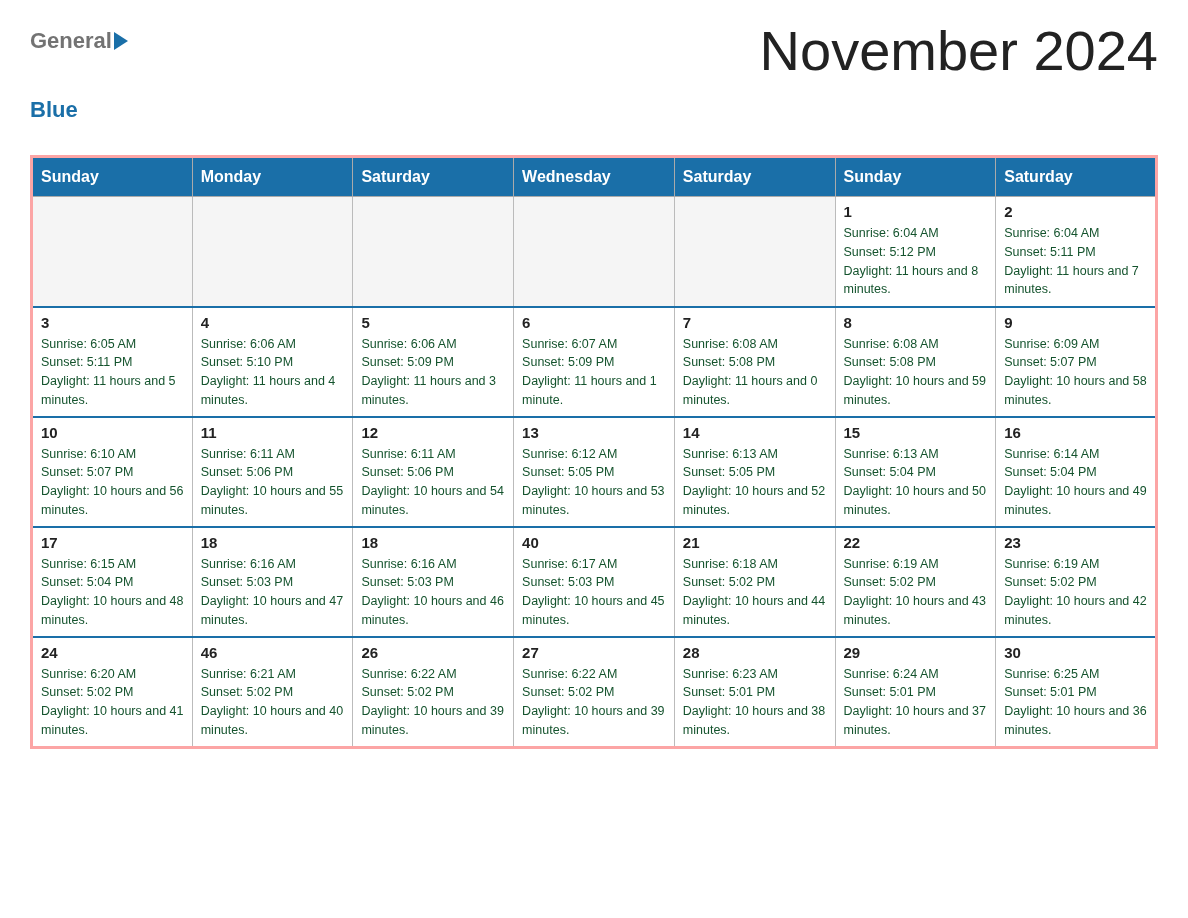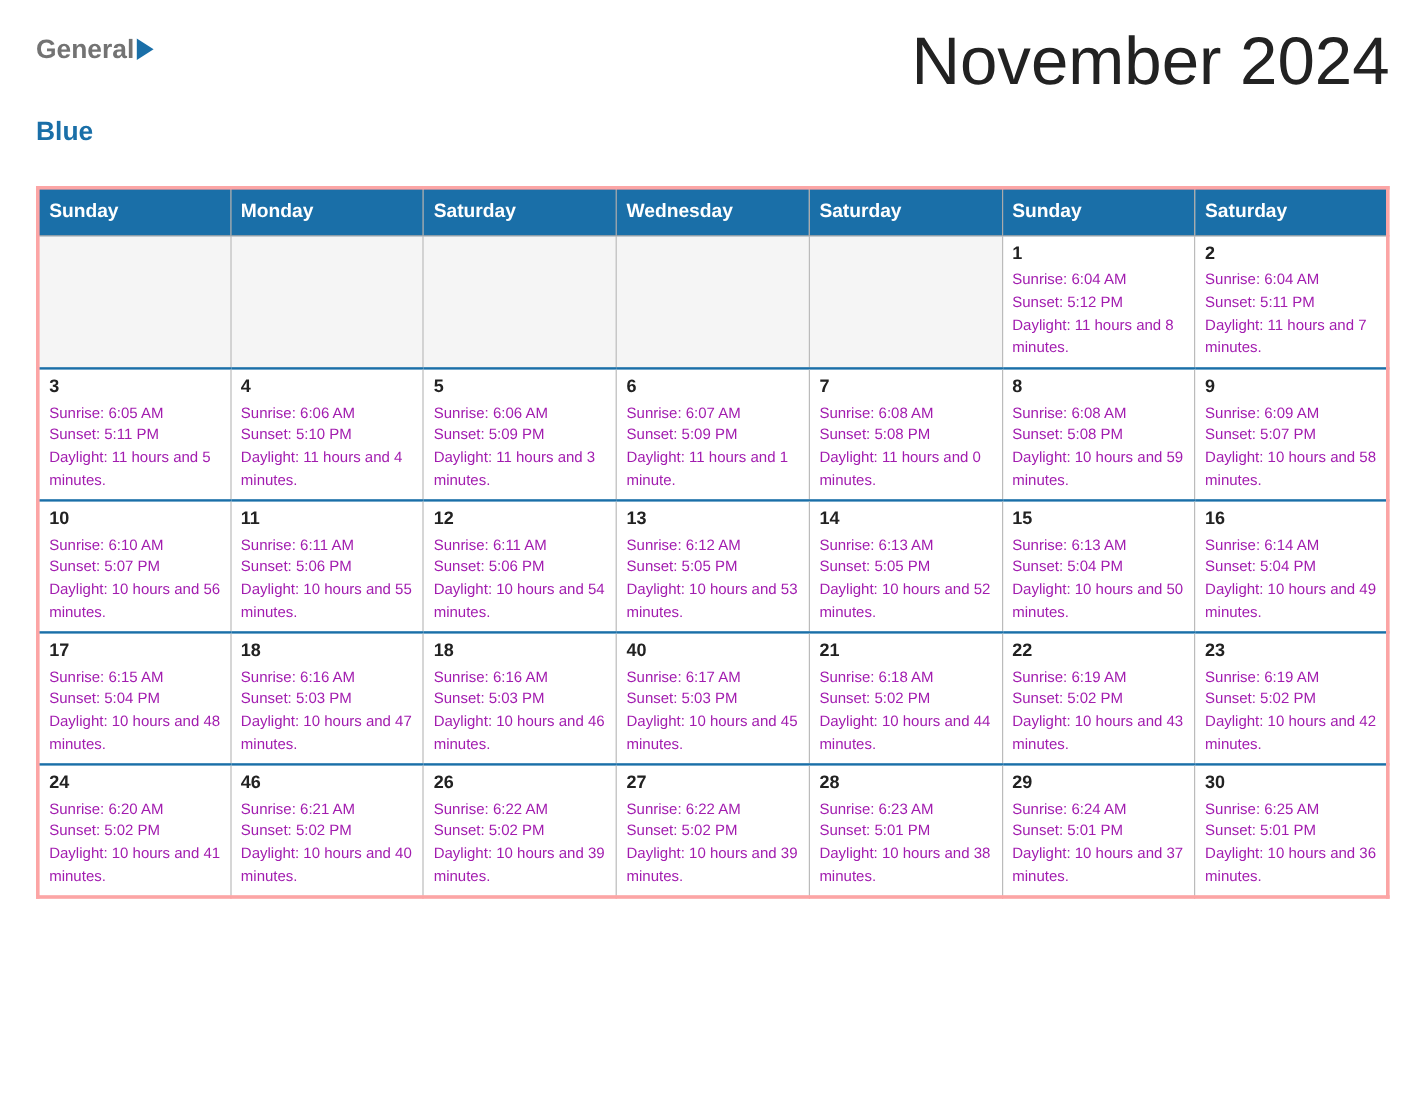--- a/index.html
+++ b/index.html
@@ -90,21 +90,21 @@
     }
     .day-number {
       font-size: 15px;
       font-weight: bold;
       color: #222;
       display: block;
       margin-bottom: 4px;
     }
     .day-info {
       font-size: 12.5px;
-      color: #a21caf;
+      color: #14532d;
       line-height: 1.5;
     }
     .row-divider td {
       border-top: 2px solid #1a6fa8 !important;
     }
   </style>
 </head>
 <body>
 
 <div class="header-area">

